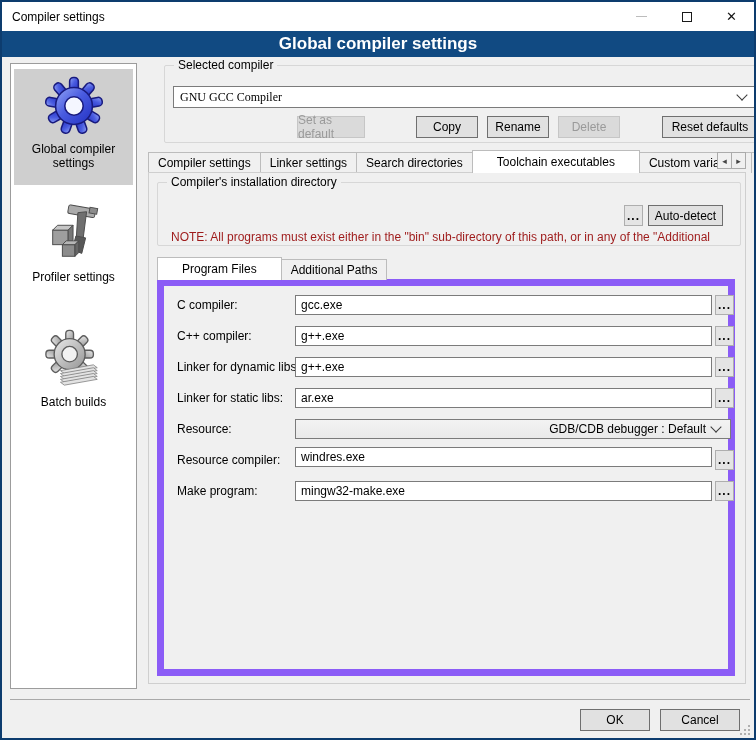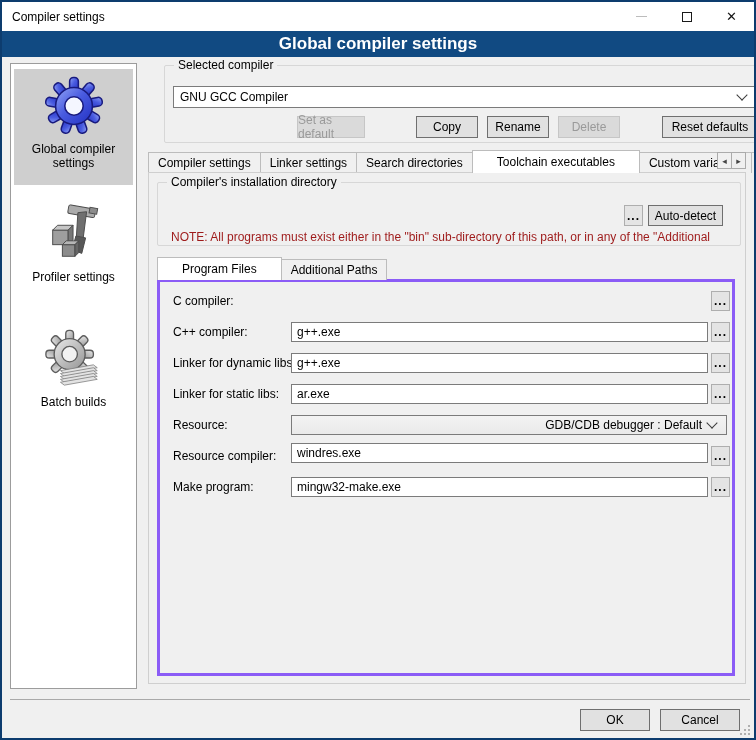--- a/index.html
+++ b/index.html
@@ -32,21 +32,21 @@
   
   .main { position:absolute; left:146px; top:0; width:602px; height:681px; }
 
   .groupbox { position:absolute; border:1px solid #d7d7d7; border-radius:2px; }
   .gb-label { position:absolute; top:-8px; left:9px; background:#f0f0f0; padding:0 4px; }
 
   .gb-compiler { left:16px; top:8px; width:600px; height:78px; }
   .combo { position:absolute; background:#fff; border:1px solid #7b7b7b; display:flex; align-items:center; }
   .combo .val { margin-left:6px; flex:1; white-space:nowrap; overflow:hidden; }
   .chev { width:8px; height:8px; border-right:1px solid #3c3c3c; border-bottom:1px solid #3c3c3c; transform:rotate(45deg); margin:-4px 10px 0 6px; flex:none; }
-  .combo-main { left:8px; top:20px; width:584px; height:22px; }
+  .combo-main { left:8px; top:20px; width:584px; height:22px;font-family:Liberation Serif, serif; }
 
   .btn { background:#e1e1e1; border:1px solid #6f6f6f; display:flex; align-items:center; justify-content:center; font-size:12px; }
   .btn.disabled { background:#dadada; border-color:#c6c6c6; color:#9a9a9a; }
   .btnrow .btn { position:absolute; top:50px; height:22px; }
 
   
   .tabs { position:absolute; left:0; top:93px; width:602px; height:23px; display:flex; align-items:flex-end; }
   .tab { height:21px; line-height:20px; padding:0 9px; background:#f0f0f0; border:1px solid #bcbcbc; border-bottom:none; margin-right:-1px; white-space:nowrap; position:relative; }
   .tab.active { background:#fff; height:23px; line-height:23px; z-index:3; padding:0 24px; }
   .tab.clip { max-width:41px; overflow:hidden; }
@@ -59,21 +59,21 @@
   .gb-install { left:8px; top:9px; width:584px; height:64px; }
   .dirfield { position:absolute; left:13px; top:22px; width:448px; height:21px; background:#fff; border:1px solid #0078d7; display:flex; align-items:center; overflow:hidden; }
   .dirfield .seltext { background:#0078d7; color:#fff; padding:1px 1px 2px 2px; white-space:nowrap; }
   .minibtn { position:absolute; background:#e4e4e4; border:1px solid #aeaeae; display:flex; align-items:center; justify-content:center; font-weight:bold; letter-spacing:1px; }
   .dir-browse { left:466px; top:22px; width:19px; height:21px; }
   .autodetect { position:absolute; left:490px; top:22px; width:75px; height:21px; }
   .note { position:absolute; left:13px; top:47px; width:560px; color:#9e1a1a; white-space:nowrap; overflow:hidden; }
 
   
   .subtabs { position:absolute; left:8px; top:84px; height:23px; display:flex; align-items:flex-end; z-index:2; }
-  .subpanel { position:absolute; left:8px; top:106px; width:578px; height:397px; border:3px solid #8b5cf6; background:#f0f0f0; }
+  .subpanel { position:absolute; left:8px; top:106px; width:578px; height:397px; border:7px solid #8b5cf6; background:#f0f0f0; }
 
   .frow-label { position:absolute; left:13px; }
   .field { position:absolute; left:131px; width:417px; height:20px; background:#fff; border:1px solid #7b7b7b; font-family:"Liberation Sans",sans-serif; font-size:12px; padding:0 5px; color:#000; }
   .fbrowse { width:19px; height:20px; left:551px; }
   .combo-debugger { left:131px; width:436px; height:20px; background:linear-gradient(#f3f3f3,#eaeaea); }
 
   
   .divider { position:absolute; left:8px; top:642px; width:740px; height:1px; background:#a9a9a9; }
   .footbtn { position:absolute; top:652px; height:22px; }
   .ok { left:440px; width:70px; }
@@ -250,20 +250,21 @@
         </div>
 
         <div class="subtabs">
           <div class="tab active"><span>Program Files</span></div>
           <div class="tab"><span>Additional Paths</span></div>
         </div>
 
         <div class="subpanel">
 
           <span class="frow-label" style="top:12px;">C compiler:</span>
+          <input class="field" style="top: 9px;" value="gcc.exe">
           <div class="minibtn fbrowse" style="top:9px;">
               <span>...</span>
             </div>
 
           <span class="frow-label" style="top:43px;">C++ compiler:</span>
           <input class="field" style="top: 40px;" value="g++.exe">
           <div class="minibtn fbrowse" style="top:40px;">
               <span>...</span>
             </div>
 

